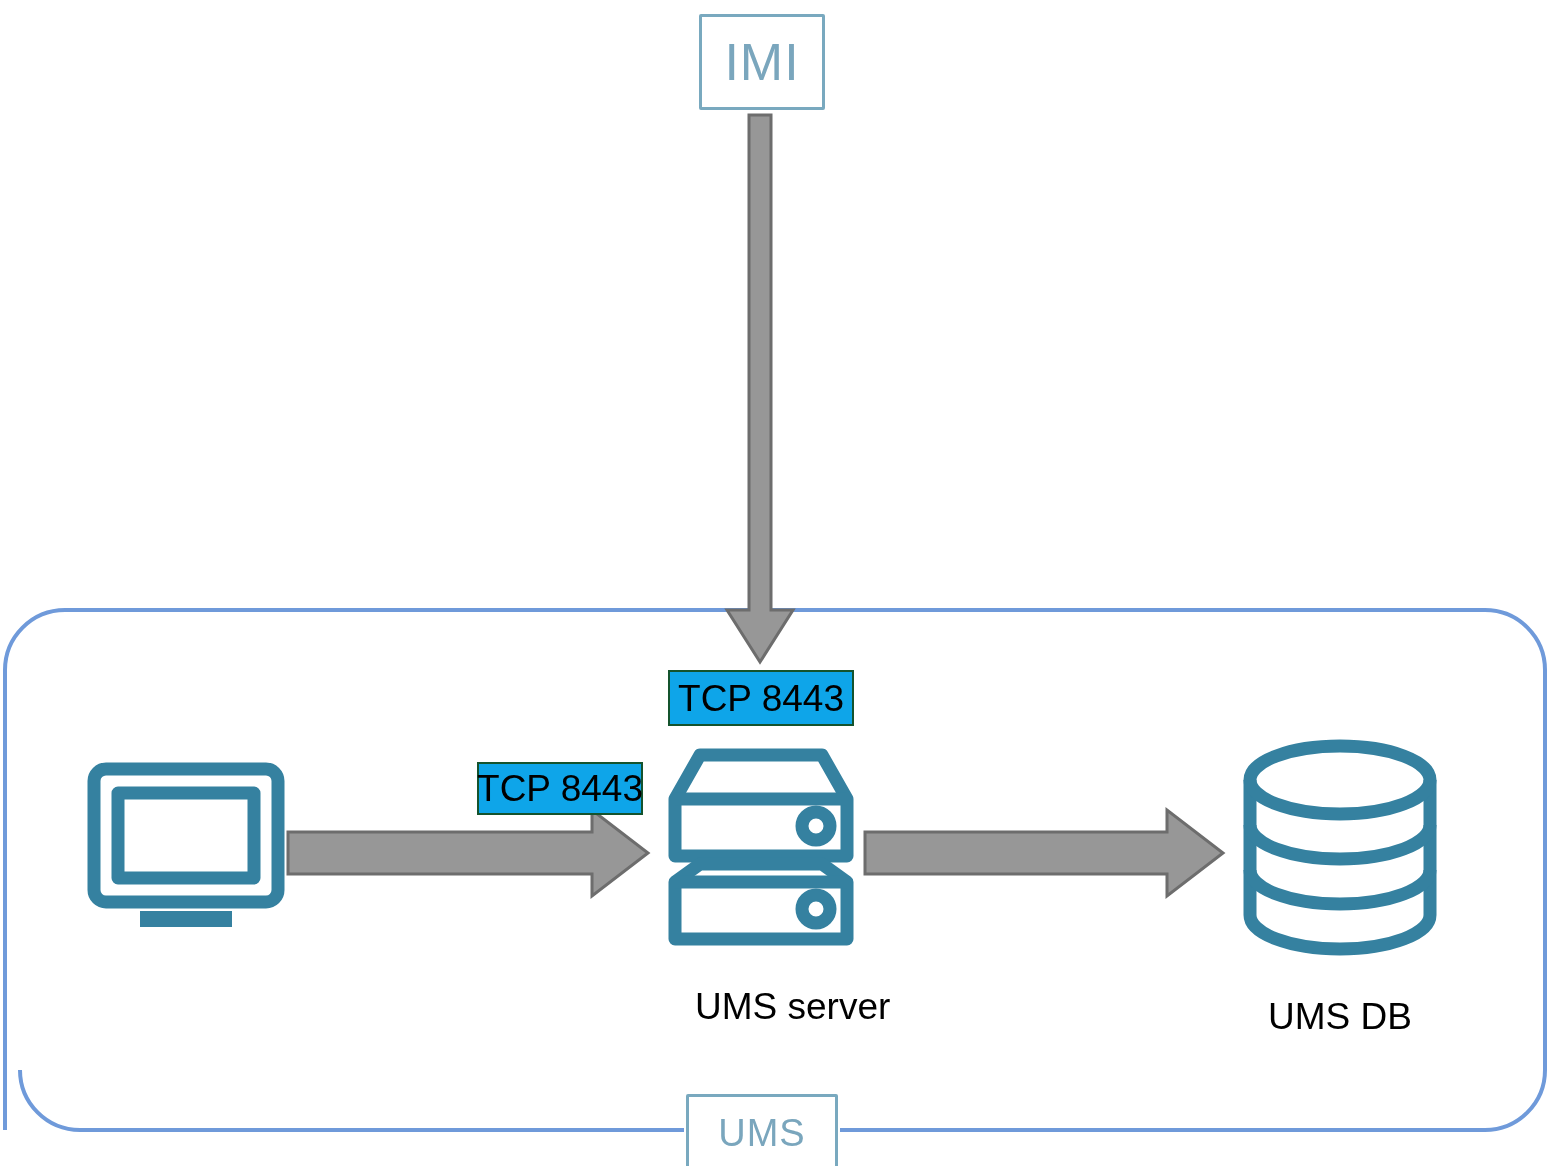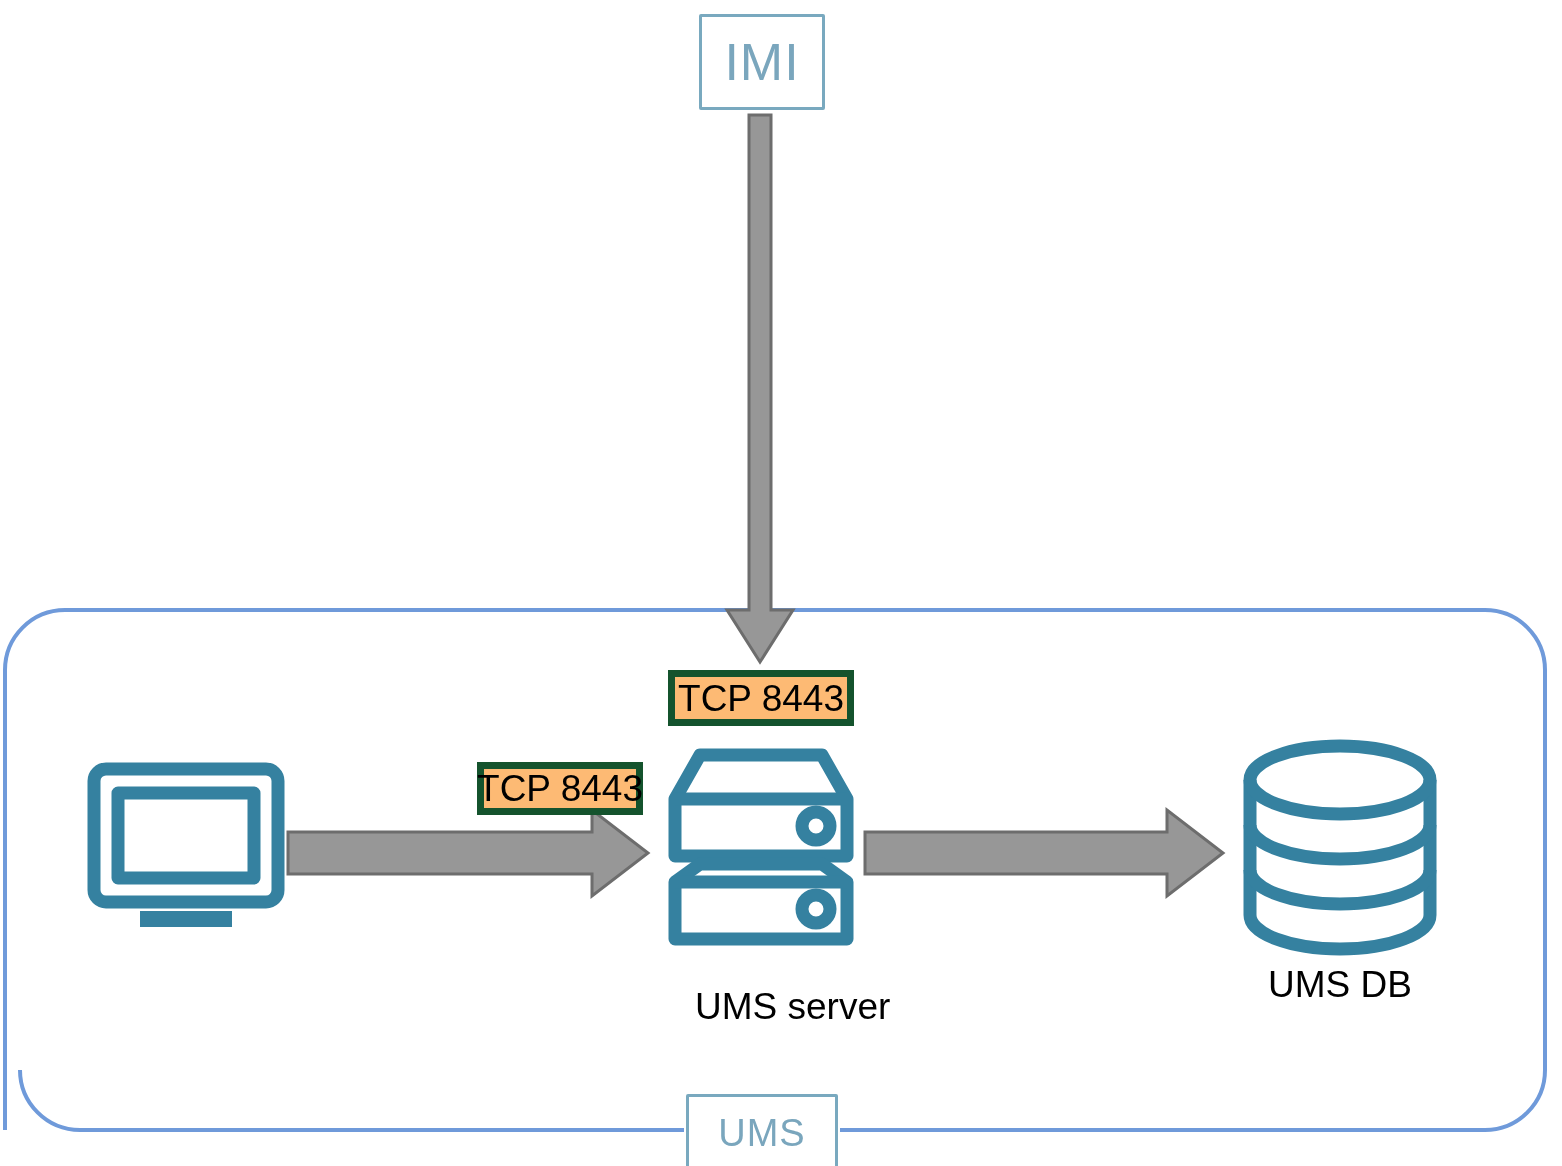--- a/index.html
+++ b/index.html
@@ -53,22 +53,22 @@
     top: 1084px;
     width: 152px;
     height: 78px;
     font-size: 38px;
   }
 
   
   .port-label {
     position: absolute;
     box-sizing: border-box;
-    background: #fdba74;
-    border: 7px solid #14532d;
+    background: #0ea5e9;
+    border: 2px solid #14532d;
     display: flex;
     align-items: center;
     justify-content: center;
     color: #000000;
     font-size: 37px;
     line-height: 1;
     white-space: nowrap;
     padding: 0 10px;
   }
   #port-top    { left: 668px;  top: 660px; width: 186px; height: 56px; }
@@ -78,21 +78,21 @@
   
   .node-caption {
     position: absolute;
     color: #000000;
     font-size: 37px;
     line-height: 1;
     white-space: nowrap;
   }
   #caption-console { left: 74px;   top: 978px; }
   #caption-server  { left: 695px;  top: 978px; }
-  #caption-db      { left: 1268px; top: 956px; }
+  #caption-db      { left: 1268px; top: 988px; }
 </style>
 </head>
 <body>
 
 <div id="canvas">
 
   <svg class="svg-layer" viewBox="0 0 1562 1166" xmlns="http://www.w3.org/2000/svg">
 
     <g>
       <path d="M 5 1120

